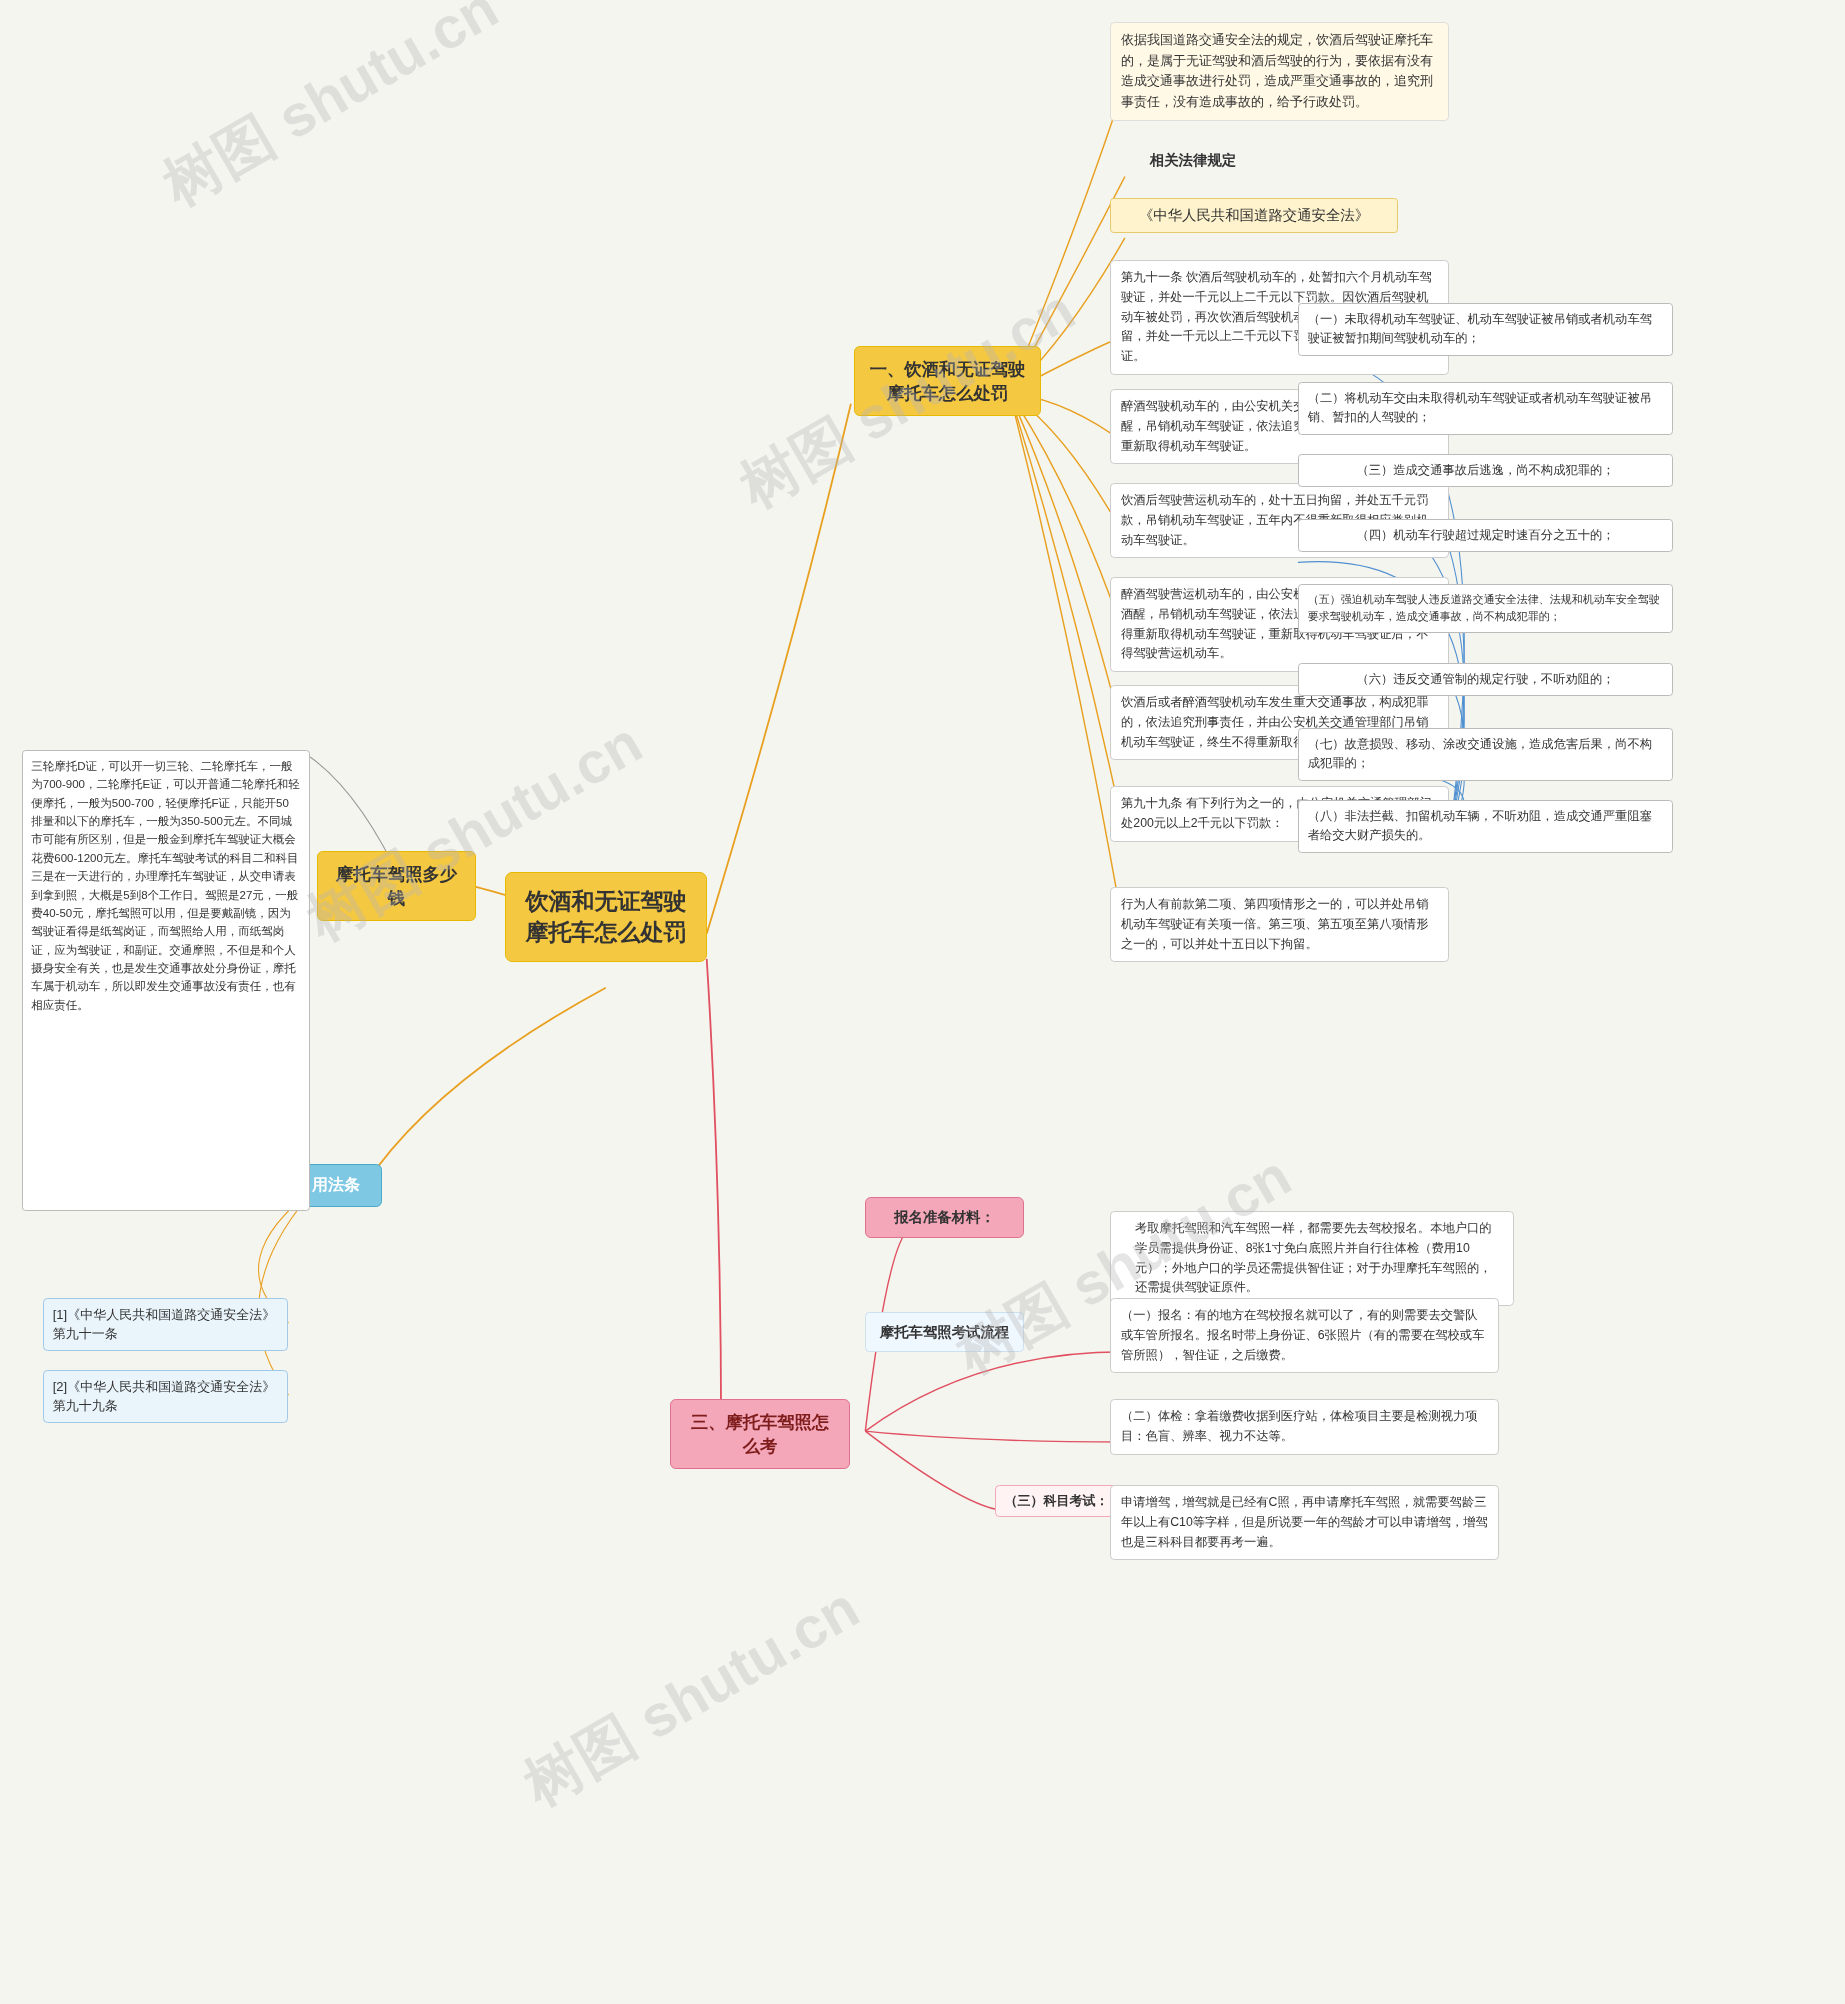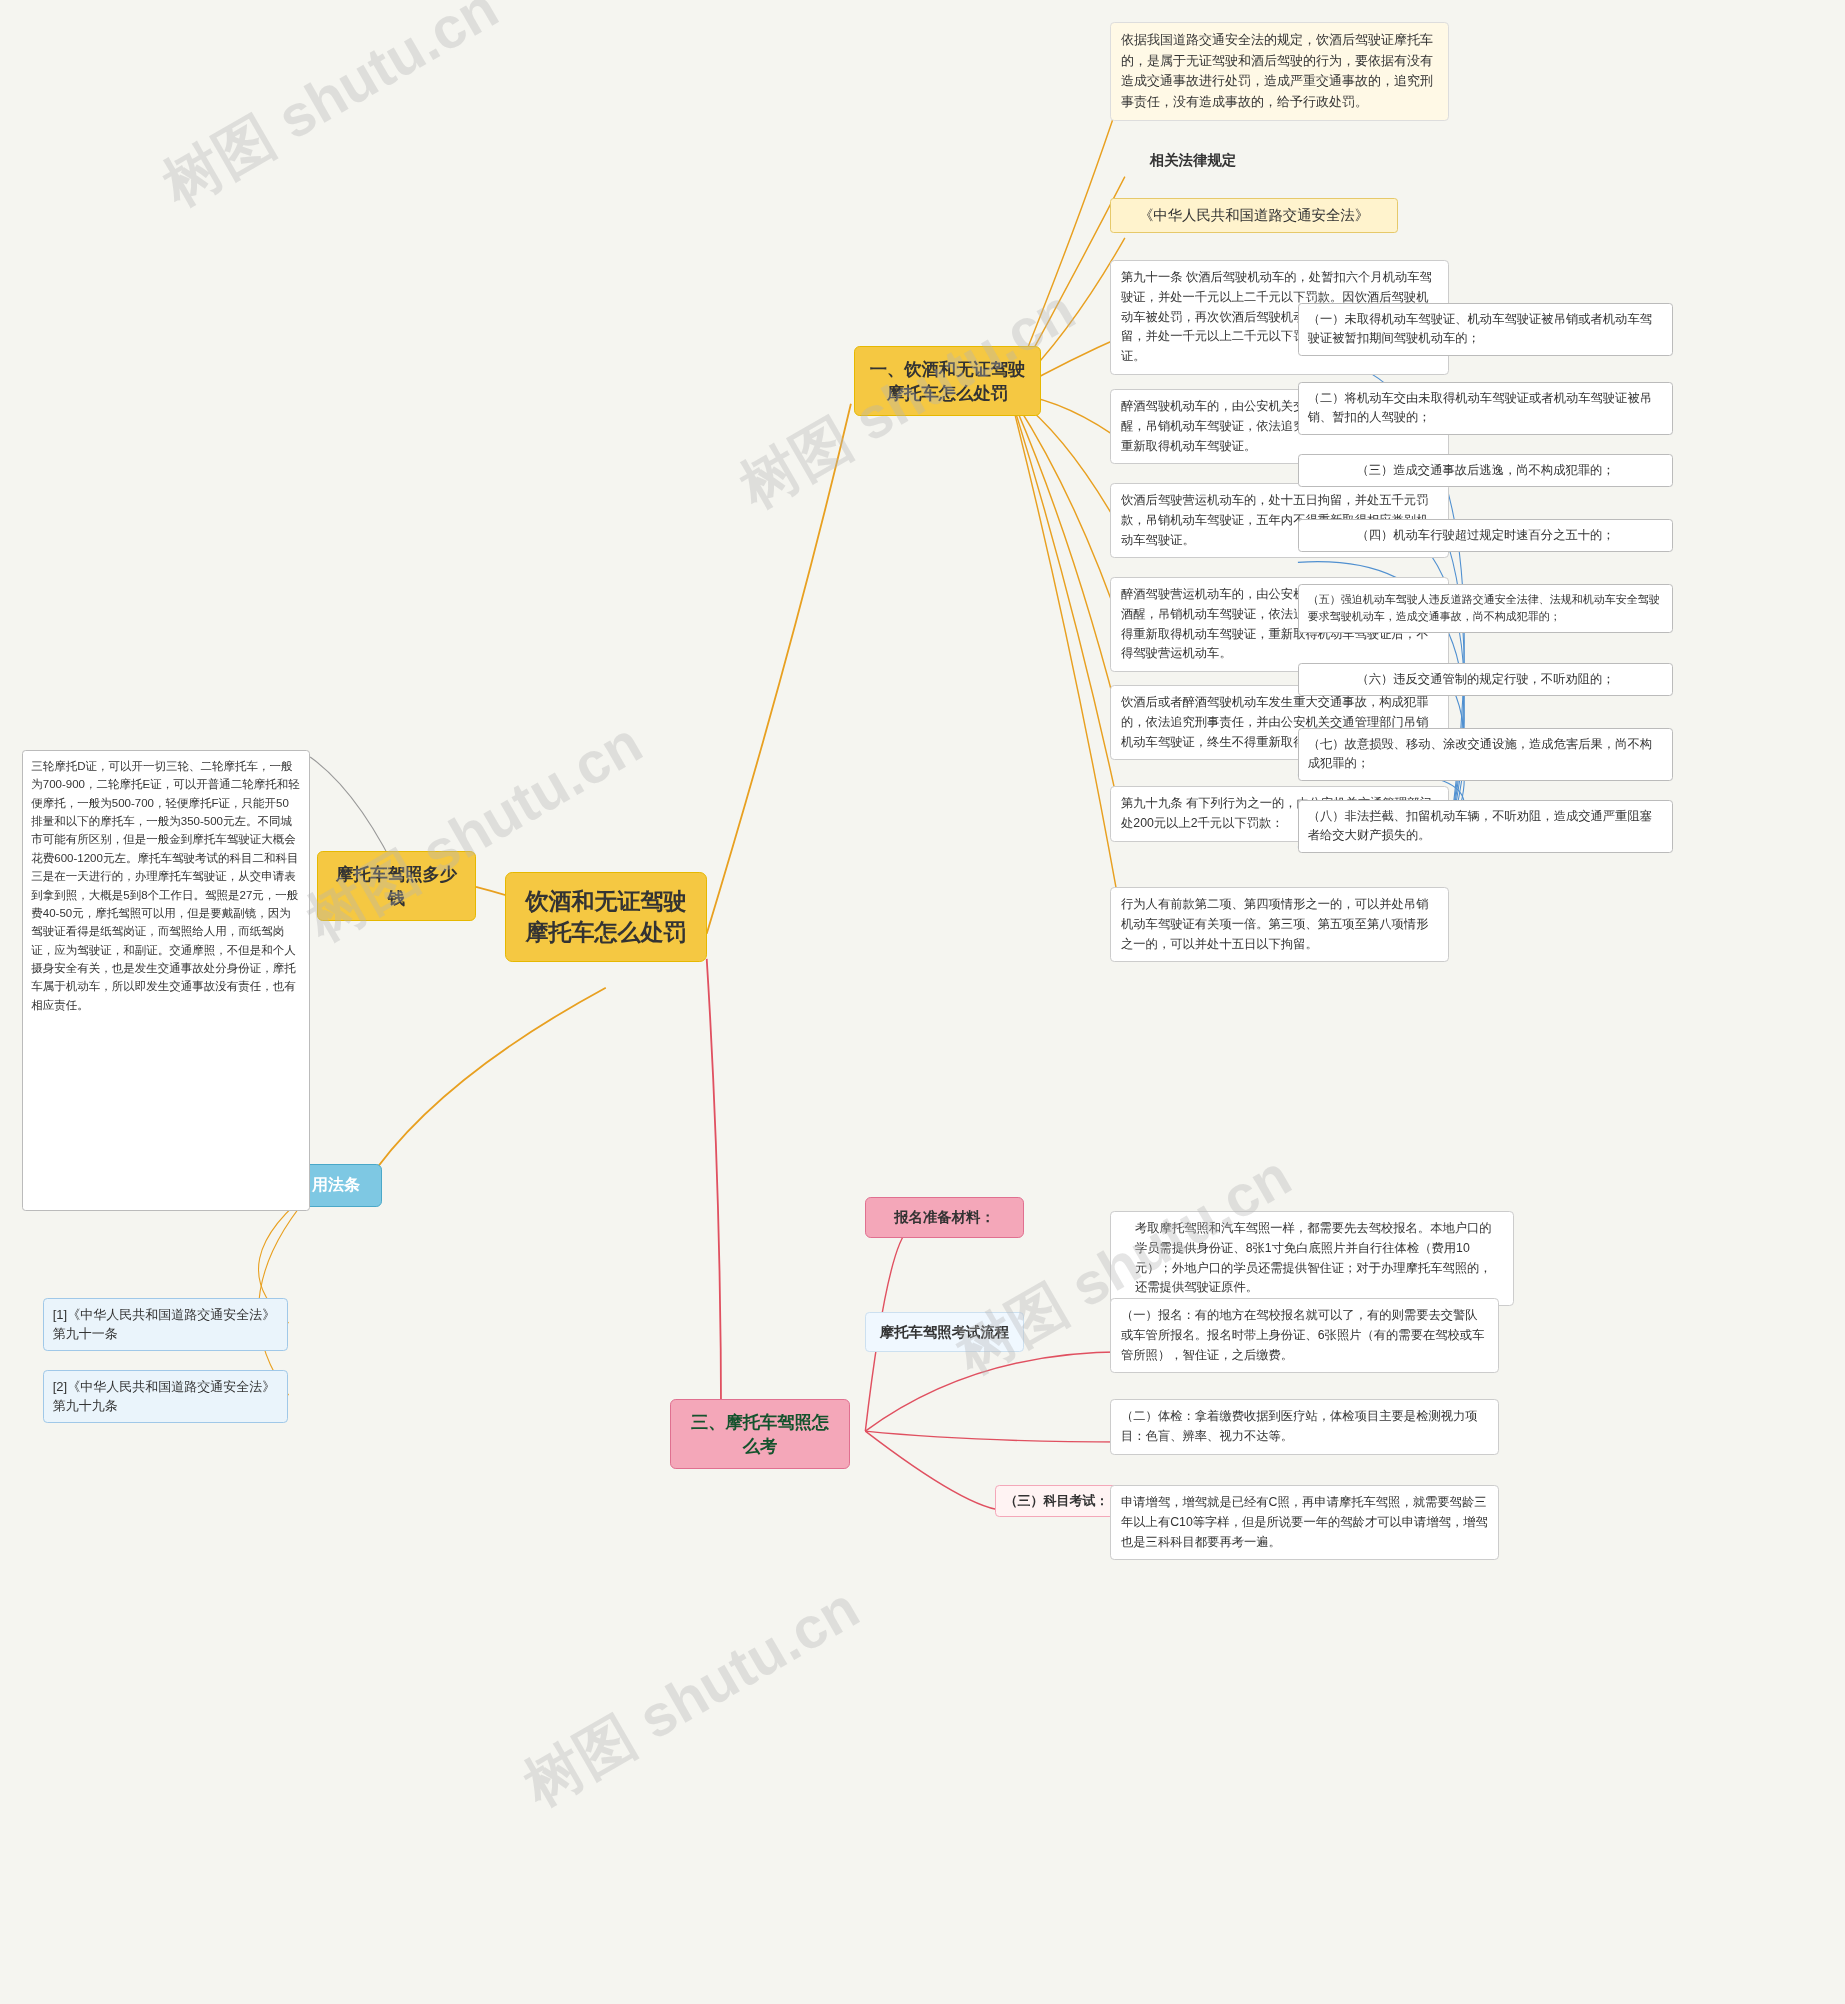--- a/index.html
+++ b/index.html
@@ -76,21 +76,21 @@
       font-weight: bold;
       color: #333;
     }
     .node-l1-yellow {
       background: #f5c842;
       border: 1.4px solid #e6b800;
     }
     .node-l1-pink {
       background: #f4a7b9;
       border: 1.4px solid #e07090;
-      color: #14532d;
+      color: #7f1d1d;
     }
     .node-l1-blue {
       background: #7ec8e3;
       border: 1.4px solid #4aa8c8;
     }
 
     
     .node-l2 {
       background: #fff;
       border: 1.1px solid #ccc;

